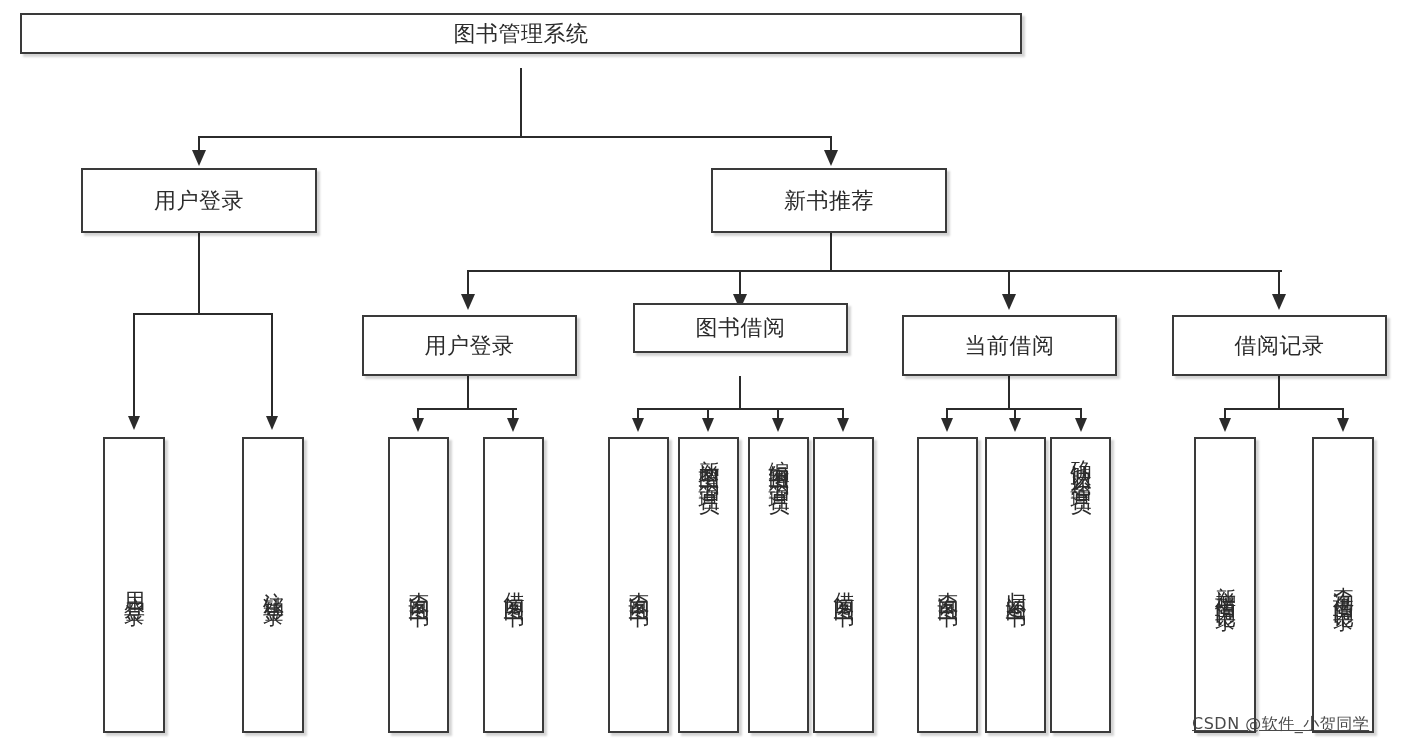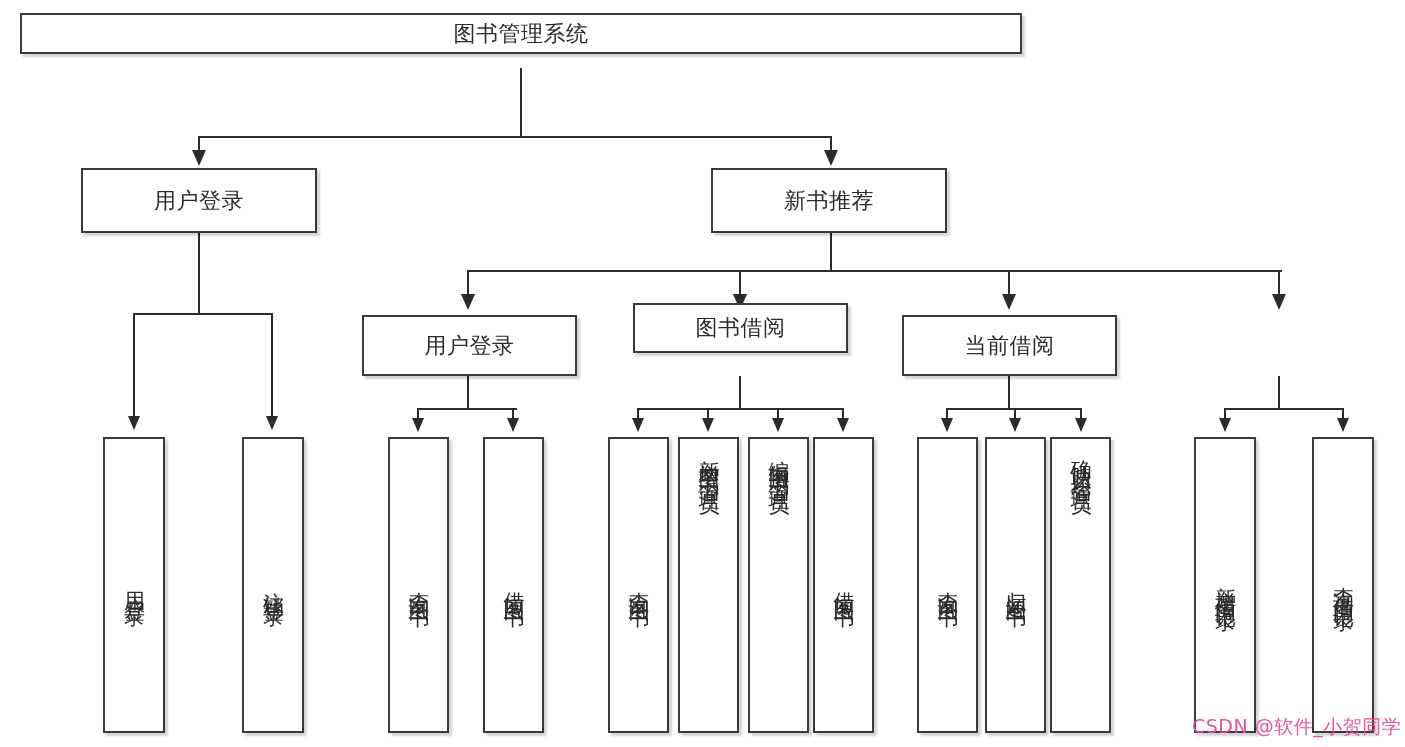--- a/index.html
+++ b/index.html
@@ -76,25 +76,26 @@
     border-top: 16px solid #2b2b2b;
   }
   .arrow.small {
     border-left-width: 6px;
     border-right-width: 6px;
     border-top-width: 14px;
   }
 
   .watermark {
     position: absolute;
-    color: #ec4899;
-    font-size: 19px;
+    color: #404040;
+    font-size: 16px;
     letter-spacing: 0.5px;
     white-space: nowrap;
     opacity: 0.95;
+    text-decoration: underline;
   }
 </style>
 </head>
 <body>
 
 <div id="canvas">
 
   <div class="line v" style="left:520px; top:68px; height:70px;"></div>
   <div class="line h" style="left:198px; top:136px; width:634px;"></div>
   <div class="line v" style="left:198px; top:136px; height:17px;"></div>
@@ -167,20 +168,23 @@
 
   <div class="node" style="left:362px; top:315px; width:215px; height:61px;">
     <span class="node-label">用户登录</span>
   </div>
   <div class="node" style="left:633px; top:303px; width:215px; height:50px;">
     <span class="node-label">图书借阅</span>
   </div>
   <div class="node" style="left:902px; top:315px; width:215px; height:61px;align-items:center;">
     <span class="node-label">当前借阅</span>
   </div>
+  <div class="node" style="left:1172px; top:315px; width:215px; height:61px;">
+    <span class="node-label">借阅记录</span>
+  </div>
 
   <div class="node vertical vcenter" style="left:103px; top:437px; width:62px; height:296px;">
     <span class="node-label">用户登录</span>
   </div>
   <div class="node vertical vcenter" style="left:242px; top:437px; width:62px; height:296px;">
     <span class="node-label">注销登录</span>
   </div>
   <div class="node vertical vcenter" style="left:388px; top:437px; width:61px; height:296px;">
     <span class="node-label">查询图书</span>
   </div>

